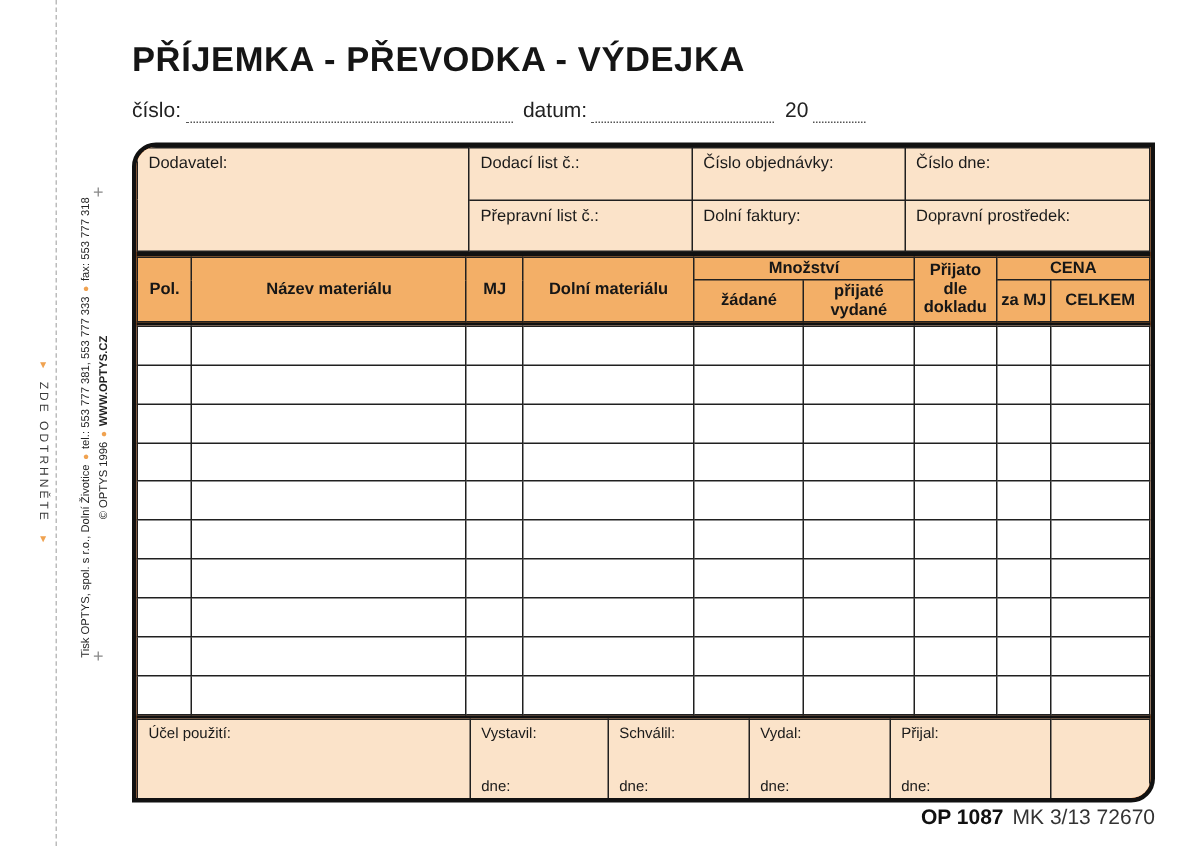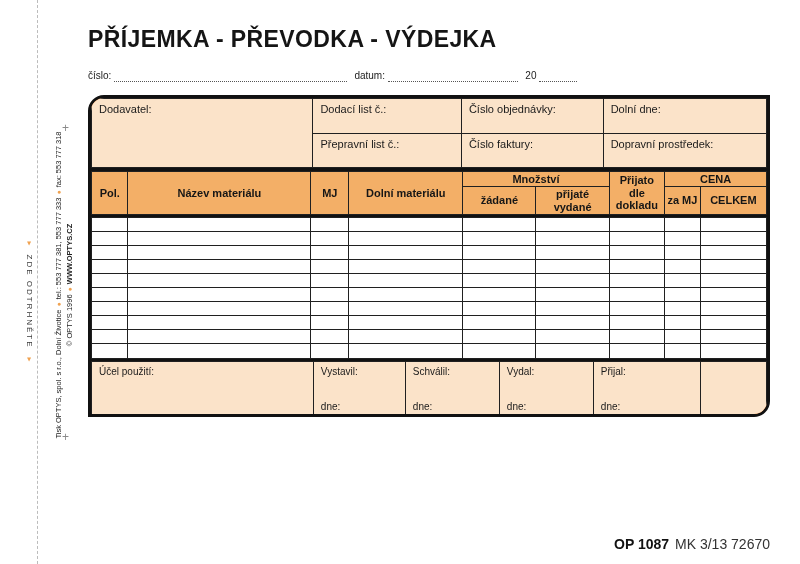--- a/index.html
+++ b/index.html
@@ -51,33 +51,33 @@
   .plus-bottom{left:62px;top:431px;}
 
   
   .form-title{
     position:absolute;left:88px;top:26px;
     font-size:23px;font-weight:700;letter-spacing:.4px;color:#151515;
   }
   .num-line{
     position:absolute;left:88px;top:66px;width:492px;height:16px;
     display:flex;align-items:flex-end;
-    font-size:10px;color:#222;
+    font-size:14px;color:#222;
   }
   .leader{display:inline-block;border-bottom:1px dotted #555;height:12px;}
   .lead-1{width:236px;margin:0 3px;}
   .lead-2{width:132px;margin:0 3px;}
   .lead-3{width:38px;margin:0 3px;}
   .num-line .lbl{padding-bottom:1px;}
   .num-line .datum-lbl{margin-left:4px;}
   .num-line .century{padding-bottom:1px;margin-left:4px;}
 
   
   .form{
-    position:absolute;left:88px;top:95px;width:682px;height:322px;
+    position:absolute;left:88px;top:95px;width:682px;height:440px;
     border:3px solid var(--border_black);
     border-radius:16px 0 16px 0;
     overflow:hidden;background:#f97316;
     display:flex;flex-direction:column;
   }
   .hr-thick{height:2.5px;background:var(--border_black);flex:none;}
 
   table.tbl{width:100%;border-collapse:collapse;table-layout:fixed;}
   .tbl td,.tbl th{border:1px solid #202020;}
 
@@ -159,25 +159,25 @@
         <col style="width:32.8%">
           <col style="width:22.0%">
           <col style="width:21.0%">
           <col style="width:24.2%">
       </colgroup>
       <tbody>
           <tr>
         <td rowspan="2">Dodavatel:</td>
         <td>Dodací list č.:</td>
         <td>Číslo objednávky:</td>
-        <td>Dolní dne:</td>
+        <td>Číslo dne:</td>
       </tr>
       <tr>
         <td>Přepravní list č.:</td>
-        <td>Číslo faktury:</td>
+        <td>Dolní faktury:</td>
         <td>Dopravní prostředek:</td>
       </tr>
     </tbody>
       </table>
   </div>
 
   <div class="hr-thick"></div>
 
   <div class="sec-header">
     <table class="tbl">

